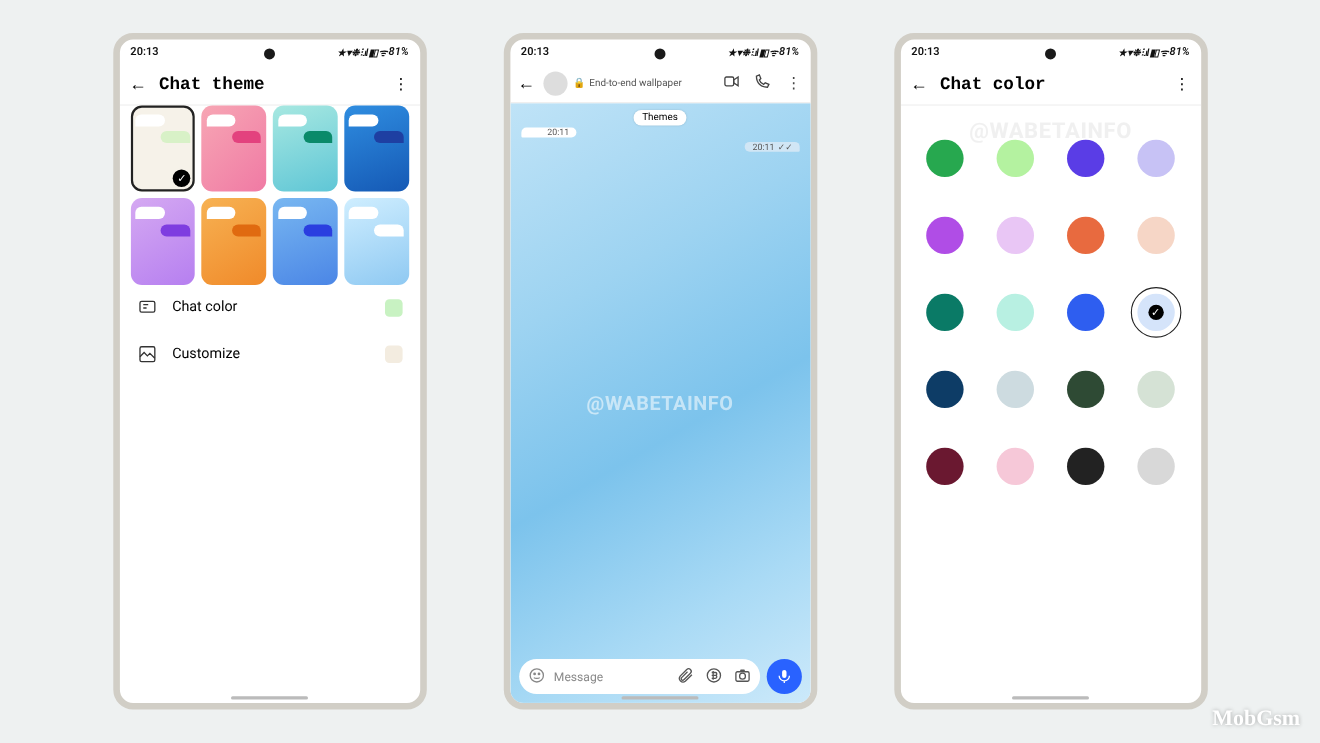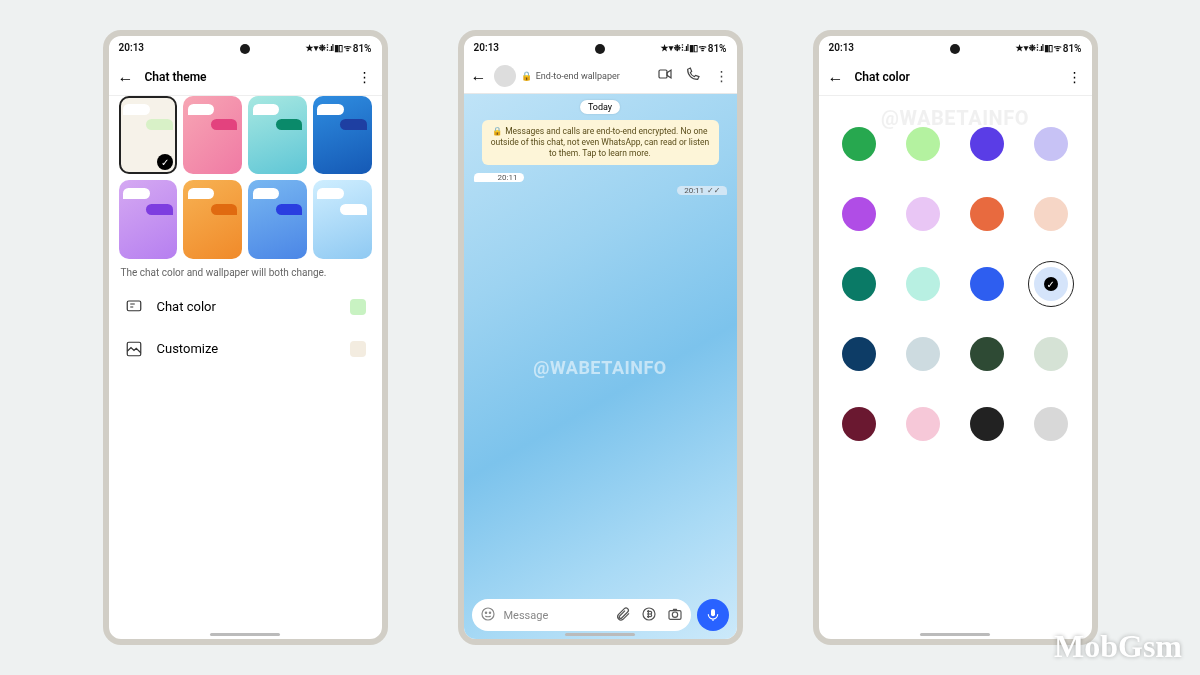--- a/index.html
+++ b/index.html
@@ -37,33 +37,33 @@
     height: 22px;
     display: flex;
     align-items: center;
     justify-content: space-between;
     padding: 0 10px;
     font-size: 10px;
     font-weight: 600;
     color: #111;
     flex-shrink: 0;
   }
-  .status-right { display:flex; align-items:flex-end; gap:2px; font-size:10px; }
+  .status-right { display:flex; align-items:center; gap:2px; font-size:10px;font-style:italic; }
   .status-icons { letter-spacing:-1px; font-size:9px; }
 
   .app-bar {
     height: 38px;
     display: flex;
     align-items: center;
     padding: 0 8px;
     gap: 10px;
     border-bottom: 1px solid #eee;
     flex-shrink: 0;
   }
-  .app-bar .title { font-weight: 600; font-size: 12px; }
+  .app-bar .title { font-weight: 600; font-size: 16px; font-family: Liberation Mono, monospace; }
   .back-arrow { width:18px; height:18px; display:flex; align-items:center; justify-content:center; font-size:16px; }
   .more-dots { margin-left:auto; width:18px; text-align:center; font-size:14px; letter-spacing:0; }
   .more-dots::after{content:"⋮";}
 
   
   .section-label { font-size: 11px; color:#555; padding: 10px 12px 6px; }
   .themes-grid { display:grid; grid-template-columns: repeat(4,1fr); gap:6px; padding: 0 10px; }
   .theme-card { aspect-ratio: 3/4; border-radius:10px; position:relative; overflow:hidden; }
   .theme-card.selected { outline:2px solid #222; outline-offset:-2px; }
   .theme-card .bubble-in { position:absolute; top:10%; left:8%; width:45%; height:14%; background:#fff; border-radius:6px 6px 6px 0; }
@@ -105,21 +105,21 @@
 
   
   .color-grid { position:relative; flex:1; padding:18px 14px; display:grid; grid-template-columns: repeat(4,1fr); grid-auto-rows:60px; gap:10px; align-content:start;}
   .color-dot { width:34px;height:34px;border-radius:50%; justify-self:center; align-self:center; position:relative;}
   .color-dot.selected::after{content:"";position:absolute;inset:-6px;border:1.5px solid #222;border-radius:50%;}
   .color-dot.selected::before{content:"✓";position:absolute;inset:0;display:flex;align-items:center;justify-content:center;background:#000;color:#fff;font-size:10px;border-radius:50%;width:14px;height:14px;left:50%;top:50%;transform:translate(-50%,-50%);}
   .wm-grid{position:absolute;left:50%;top:10px;transform:translateX(-50%);color:rgba(0,0,0,.06);font-size:20px;font-weight:800;letter-spacing:.5px;}
 
   .nav-hint{position:absolute;bottom:3px;left:50%;transform:translateX(-50%);width:70px;height:3px;background:#bbb;border-radius:2px;}
 
-  .mobgsm{position:absolute;right:18px;bottom:10px;color:#fff;font-size:32px;font-weight:600;font-family:Georgia,serif;text-shadow:0 0 4px rgba(0,0,0,.3);}
+  .mobgsm{position:absolute;right:18px;bottom:10px;color:#fff;font-size:20px;font-weight:600;font-family:Georgia,serif;text-shadow:0 0 4px rgba(0,0,0,.3);}
 </style>
 </head>
 <body>
 
 <div class="phone">
   <div class="status-bar">
     <span>20:13</span>
     <span class="status-right">
       <span class="status-icons">★ ▾ ❉ ⫶ .ıl ▮▯ ᯤ</span>
       <span>81%</span>
@@ -159,21 +159,20 @@
         </div>
         <div class="theme-card" style="background: linear-gradient(160deg, rgb(120, 183, 241), rgb(75, 134, 230));">
           <div class="bubble-in"></div>
           <div class="bubble-out" style="background:#2a3ee0"></div>
         </div>
         <div class="theme-card" style="background: linear-gradient(160deg, rgb(207, 238, 255), rgb(143, 201, 242));">
           <div class="bubble-in"></div>
           <div class="bubble-out" style="background:#ffffff"></div>
         </div>
       </div>
-    <div class="help-text">The chat color and wallpaper will both change.</div>
   </div>
   <div class="custom-row">
     <span class="row-icon">
       <svg viewBox="0 0 24 24">
           <rect x="3" y="4" width="18" height="13" rx="2"></rect>
           <path d="M7 8h6M7 12h4"></path>
         </svg>
     </span>
     <span>Chat color</span>
     <span class="mini" id="mini-color" style="background: rgb(200, 242, 194);"></span>
@@ -211,25 +210,21 @@
             <rect x="3" y="6" width="12" height="12" rx="2"></rect>
             <path d="M15 10l6-4v12l-6-4z"></path>
           </svg></span>
       <span><svg viewBox="0 0 24 24">
             <path d="M4 5c0 9 6 15 15 15l2-4-5-2-2 2c-3-1-5-3-6-6l2-2-2-5z"></path>
           </svg></span>
       <span class="more-dots" style="margin:0"></span>
     </span>
   </div>
   <div class="chat-wall">
-    <div class="today-chip">Today</div>
-    <div class="info-banner">
-      <span>🔒</span>
-      <span>Messages and calls are end-to-end encrypted. No one outside of this chat, not even WhatsApp, can read or listen to them. Tap to learn more.</span>
-    </div>
+    <div class="today-chip">Themes</div>
     <div class="msg-row in">
       <div class="bubble">
           <span>20:11</span>
         </div>
     </div>
     <div class="msg-row out">
       <div class="bubble">
           <span>20:11</span>
           <span>✓✓</span>
         </div>

